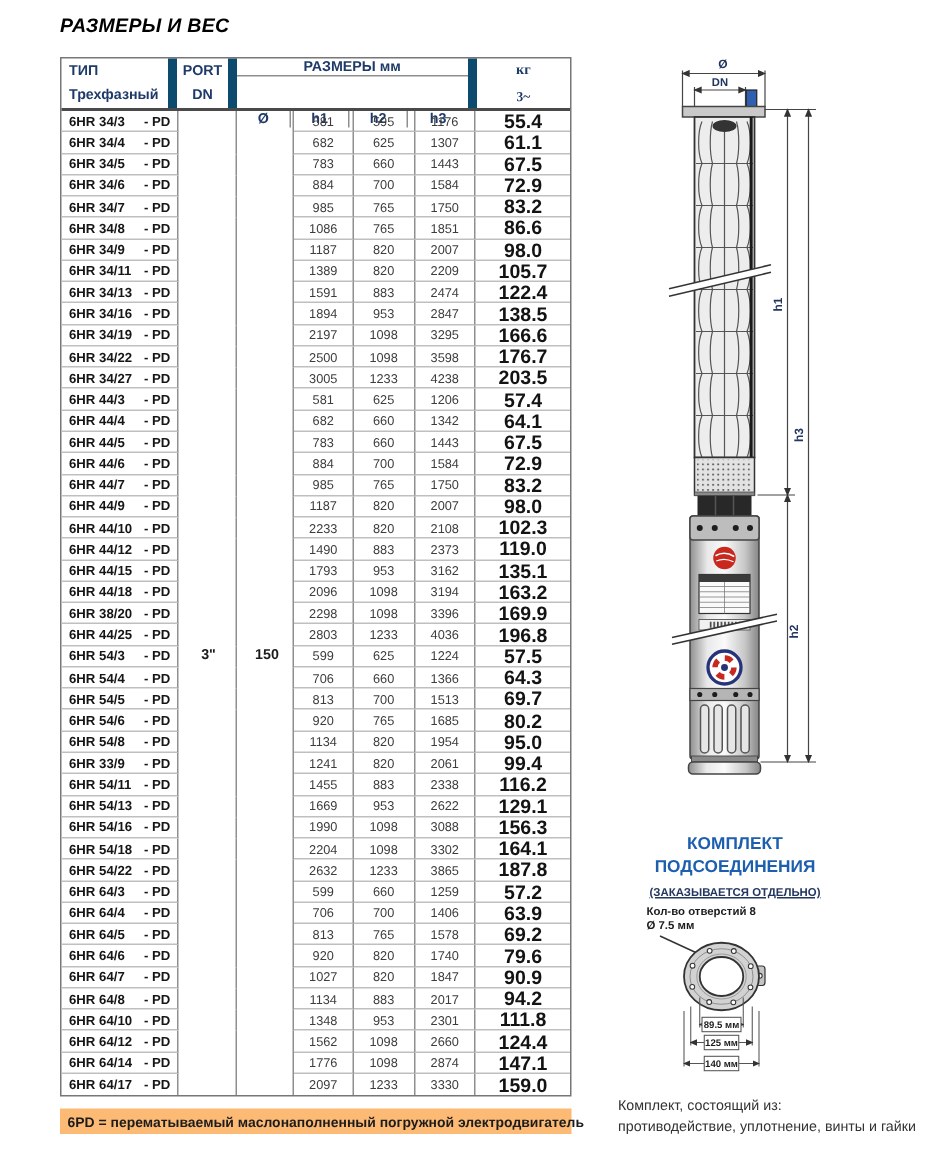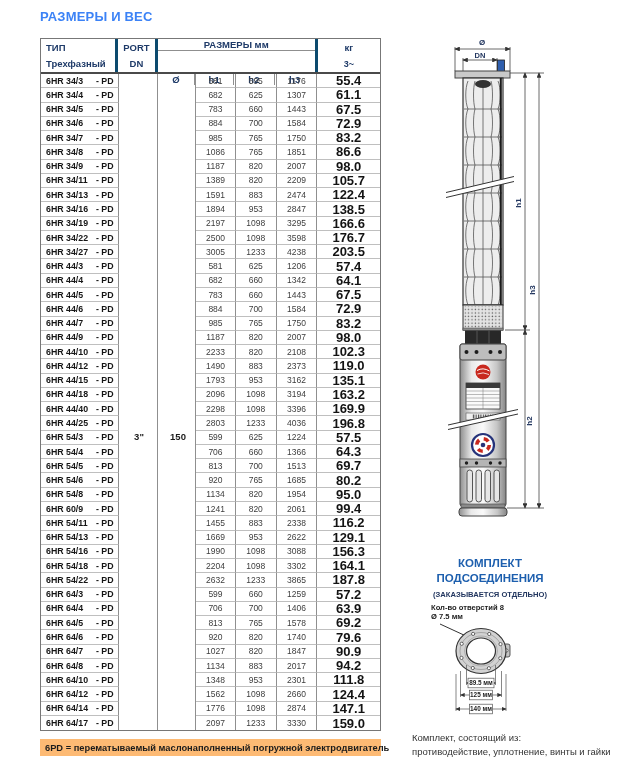--- a/index.html
+++ b/index.html
@@ -1,26 +1,26 @@
 <!DOCTYPE html>
 <html><head>
 <meta charset="utf-8">
 <style>
   html,body{margin:0;padding:0;background:#fff;}
   body{width:628px;height:774px;position:relative;font-family:"Liberation Sans",sans-serif;overflow:hidden;}
   .abs{position:absolute;}
 
   
-  .page-title{left:40px;top:9px;font-size:13px;font-weight:bold;color:#3b82f6;letter-spacing:.2px;}
+  .page-title{left:40px;top:9px;font-size:13px;font-weight:bold;color:#000000;letter-spacing:.2px;font-style:italic;}
 
   
   .tbl{left:40px;top:38px;width:341px;border:1px solid #777;box-sizing:border-box;background:#fff;}
   .thead{display:flex;height:33px;border-bottom:2px solid #4a4a4a;color:#1e3a68;font-weight:bold;}
-  .hc{box-sizing:border-box;border-right:3px solid #0c4a6e;display:flex;flex-direction:column;}
-  .hc:last-child{border-right:none;}
+  .hc{box-sizing:border-box;border-right:6px solid #0c4a6e;display:flex;flex-direction:column;}
+  .hc:last-child{border-right:none;font-family:Liberation Serif, serif;}
   .hc .l1,.hc .l2{height:50%;display:flex;align-items:center;}
   .c-type{width:78px;padding-left:5px;font-size:9.5px;}
   .c-port{width:40px;font-size:9.5px;}
   .c-port .l1,.c-port .l2,.cent{justify-content:center;}
   .c-dims{width:160px;font-size:9.5px;gap:23px;}
   .c-dims .dlabel{height:17px;display:flex;align-items:center;justify-content:center;border-bottom:1px solid #8f8f8f;}
   .c-dims .dsub{flex:1;display:flex;}
   .c-dims .dsub div{box-sizing:border-box;border-right:1px solid #8f8f8f;display:flex;align-items:center;justify-content:center;}
   .c-dims .dsub div:last-child{border-right:none;}
   .sc-dia{width:38px;}.sc-h1{width:40px;}.sc-h2{width:41px;}.sc-h3{width:41px;}
@@ -40,21 +40,21 @@
   .cl-h1{width:40px;}.cl-h2{width:41px;}.cl-h3{width:41px;}
   .cl-h1,.cl-h2,.cl-h3{font-size:8.5px;color:#3d3d3d;}
   .cl-kg{width:63px;font-size:13px;font-weight:bold;color:#131313;}
   .merged-val{position:absolute;font-size:9.5px;font-weight:bold;color:#1a1a1a;text-align:center;}
 
   
   .footnote{left:40px;top:739px;width:341px;box-sizing:border-box;background:#fdba74;padding:4px 5px 3px 5px;font-size:9.3px;font-weight:bold;color:#1c1c1c;white-space:nowrap;}
 
   
   .kit-title{left:415px;top:556px;width:150px;text-align:center;font-size:11.5px;font-weight:bold;color:#1d5fae;line-height:15px;}
-  .kit-sub{left:415px;top:590px;width:150px;text-align:center;font-size:7.6px;font-weight:bold;color:#22365f;}
+  .kit-sub{left:415px;top:590px;width:150px;text-align:center;font-size:7.6px;font-weight:bold;color:#22365f;text-decoration:underline;}
   .kit-holes{left:431px;top:603px;font-size:7.6px;font-weight:bold;color:#1c1c1c;line-height:9px;}
   .kit-desc{left:412px;top:731px;font-size:9.5px;color:#333;line-height:14px;}
 
   svg text{font-family:"Liberation Sans",sans-serif;}
 </style>
 </head>
 <body>
 
 <div class="abs page-title">РАЗМЕРЫ И ВЕС</div>
 
@@ -355,21 +355,21 @@
         </div>
     <div class="cell cl-port bR"></div>
     <div class="cell cl-dia bR"></div>
     <div class="cell cl-h1 bR bB">2096</div>
     <div class="cell cl-h2 bR bB">1098</div>
     <div class="cell cl-h3 bR bB">3194</div>
     <div class="cell cl-kg bB">163.2</div>
   </div>
       <div class="row">
     <div class="cell cl-type bR bB">
-          <span class="model">6HR 44/40</span>
+          <span class="model">6HR 38/20</span>
           <span>- PD</span>
         </div>
     <div class="cell cl-port bR"></div>
     <div class="cell cl-dia bR"></div>
     <div class="cell cl-h1 bR bB">2298</div>
     <div class="cell cl-h2 bR bB">1098</div>
     <div class="cell cl-h3 bR bB">3396</div>
     <div class="cell cl-kg bB">169.9</div>
   </div>
       <div class="row">
@@ -439,21 +439,21 @@
         </div>
     <div class="cell cl-port bR"></div>
     <div class="cell cl-dia bR"></div>
     <div class="cell cl-h1 bR bB">1134</div>
     <div class="cell cl-h2 bR bB">820</div>
     <div class="cell cl-h3 bR bB">1954</div>
     <div class="cell cl-kg bB">95.0</div>
   </div>
       <div class="row">
     <div class="cell cl-type bR bB">
-          <span class="model">6HR 60/9</span>
+          <span class="model">6HR 33/9</span>
           <span>- PD</span>
         </div>
     <div class="cell cl-port bR"></div>
     <div class="cell cl-dia bR"></div>
     <div class="cell cl-h1 bR bB">1241</div>
     <div class="cell cl-h2 bR bB">820</div>
     <div class="cell cl-h3 bR bB">2061</div>
     <div class="cell cl-kg bB">99.4</div>
   </div>
       <div class="row">

